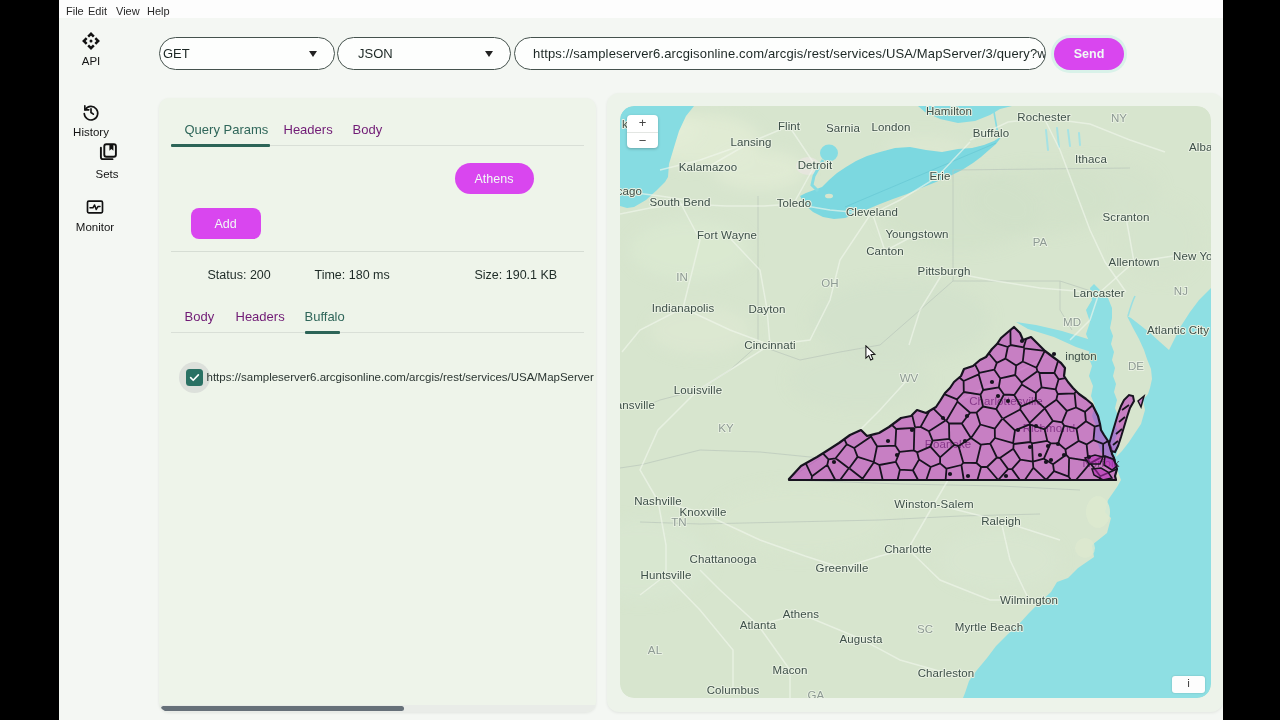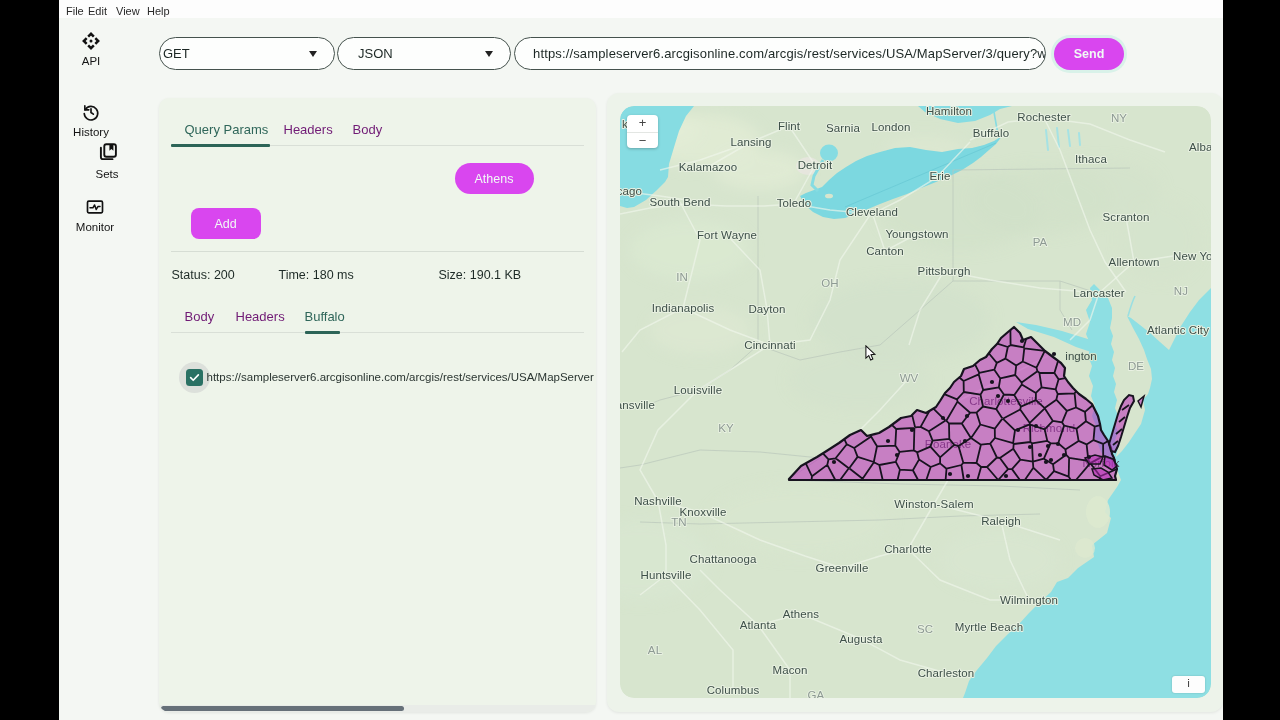--- a/index.html
+++ b/index.html
@@ -10,21 +10,21 @@
 .side svg { display:block; margin:0 auto 4px; }
 .pill { position:absolute; height:33px; background:#fdfefd; border:1.4px solid #45524d; border-radius:17px; font-size:13px; color:#1c2724; display:flex; align-items:center; }
 .caret { position:absolute; width:0; height:0; border-left:4.5px solid transparent; border-right:4.5px solid transparent; border-top:6px solid #222; top:13px; }
 .btn { position:absolute; background:#d946ef; color:#f1faf6; font-size:12.5px; display:flex; align-items:center; justify-content:center; }
 #lpanel { position:absolute; left:99.5px; top:98px; width:437px; height:614px; background:#eef4ea; border-radius:10px; box-shadow:0 1px 3px rgba(0,0,0,0.08); overflow:hidden; }
 .tabrow { position:absolute; left:12px; right:12px; border-bottom:1px solid #d9dfd7; height:30px; }
 .tab { position:absolute; top:6px; font-size:13px; color:#701a75; }
 .tab.act { color:#2f665a; }
 .tabline { position:absolute; height:2.5px; background:#2c6457; border-radius:1px; }
 .inp { position:absolute; height:31px; background:#fbfdfa; border:1.2px solid #535e58; border-radius:5px; font-size:13px; color:#6e7973; line-height:29px; padding-left:11px; }
-.meta { position:absolute; font-size:12.5px; color:#1e2b27; }
+.meta { position:absolute; font-size:12.5px; color:#1e2b27;margin-left:36px; }
 #mpanel { position:absolute; left:548px; top:93px; width:616px; height:619px; background:#edf3ea; border-radius:12px; box-shadow:0 1px 3px rgba(0,0,0,0.08); }
 #mapwrap { position:absolute; left:13px; top:13px; width:591px; height:592px; border-radius:14px; overflow:hidden; }
 .lbl text { font-size:11.5px; fill:#3e5049; paint-order:stroke; stroke:#e9f1e2; stroke-width:2px; stroke-linejoin:round; letter-spacing:0.1px; }
 .lbl text.sl { fill:#8d9a93; stroke-width:1.8px; }
 .lbl2 { font-size:11.5px; fill:#3e5049; paint-order:stroke; stroke:#d7e5ce; stroke-width:2px; stroke-linejoin:round; }
 .rd { fill:none; stroke:#f0f6eb; stroke-width:1.5; opacity:0.65; }
 .sb { fill:none; stroke:#b9c6ba; stroke-width:1; opacity:0.7; }
 .cty { fill:none; stroke:#17131f; stroke-width:1.8; stroke-linejoin:round; }
 #zoomctl { position:absolute; left:20px; top:22px; width:31px; height:33px; background:#fff; border-radius:4px; box-shadow:0 1px 3px rgba(0,0,0,0.25); z-index:30; }
 #zoomctl div { height:16.5px; text-align:center; font-size:13px; color:#444; line-height:16px; }

